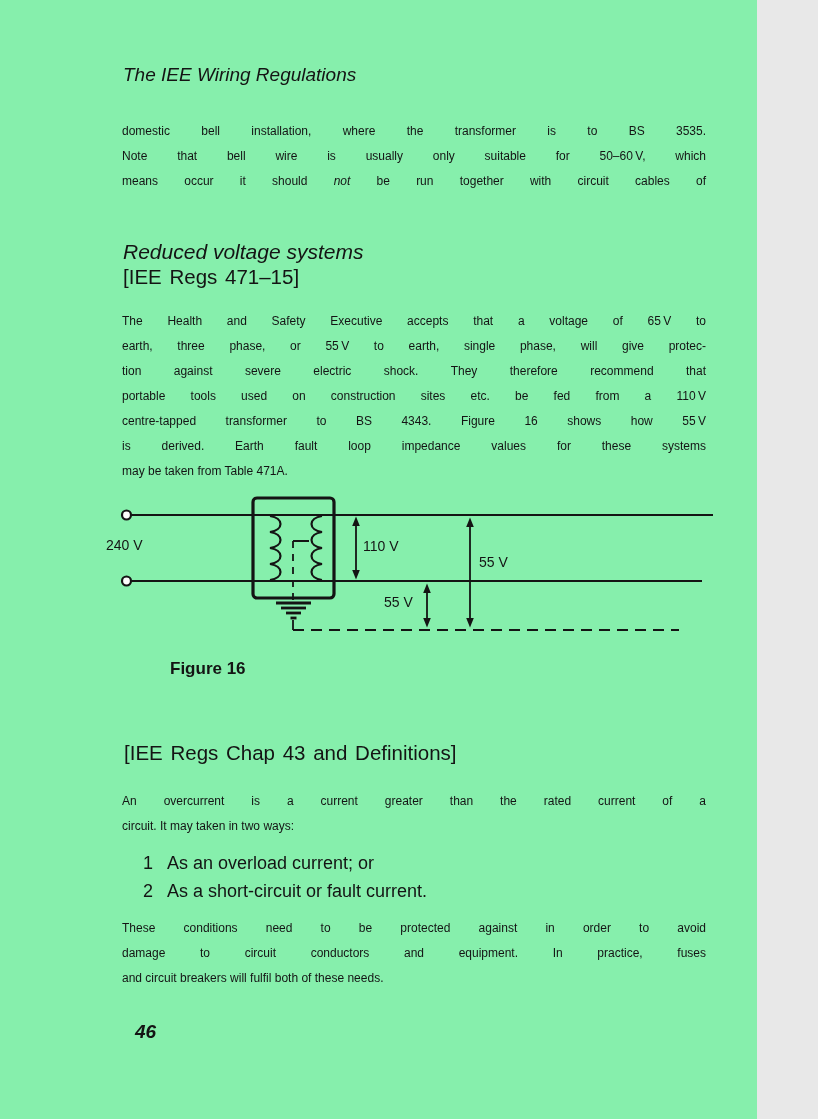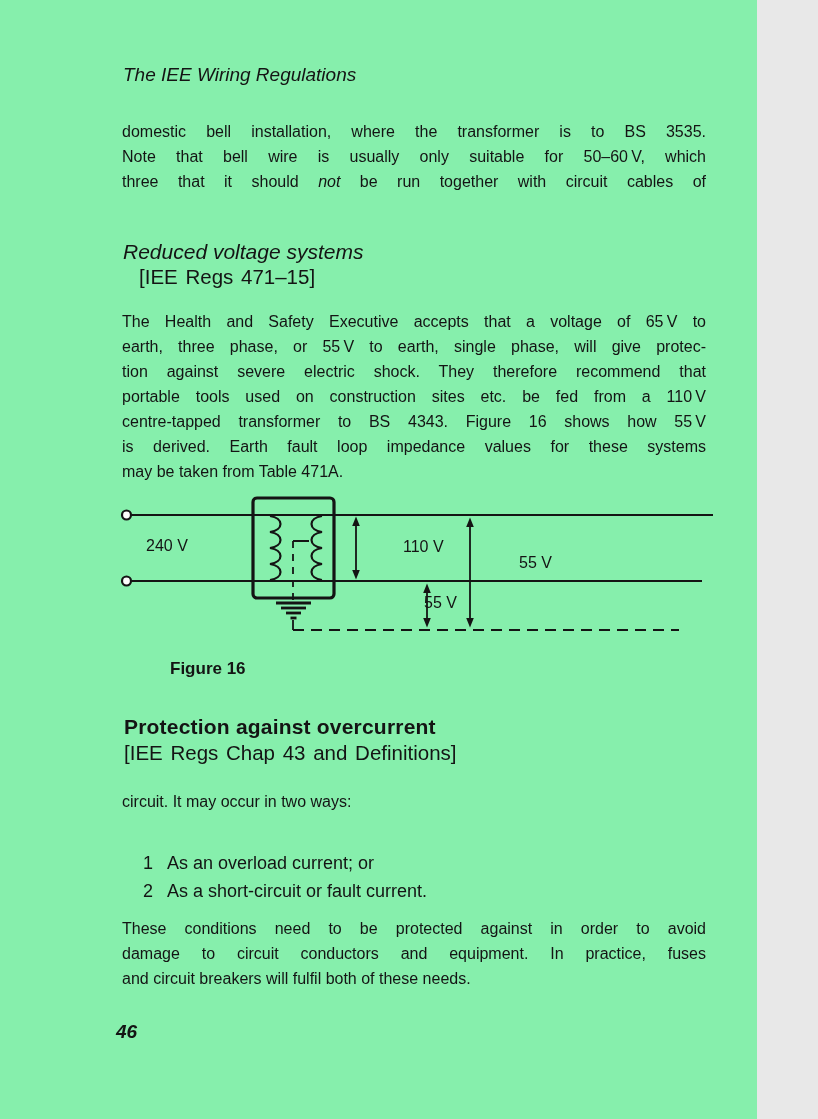--- a/index.html
+++ b/index.html
@@ -11,21 +11,21 @@
     font-family:Liberation Sans, sans-serif;
     color:#141414;
   }
   .abs{position:absolute;}
   .running-header{
     left:123px;top:64px;
     font-style:italic;font-size:19px;
   }
   .para{
     left:122px;width:584px;
-    font-size:16px;line-height:25px;
+    font-size:12px;line-height:25px;
   }
   .tline{
     text-align:justify;
     text-align-last:justify;
   }
   .tline.last{text-align-last:left;}
   .sec-head-italic{
     left:123px;top:240px;
     font-style:italic;font-size:21px;
   }
@@ -41,45 +41,44 @@
     left:122px;top:659px;
     font-weight:bold;font-size:17px;margin-left:48px;
   }
   .list-block{
     left:126px;width:580px;
     font-size:18px;line-height:25px;
   }
   .list-row{margin-bottom:3px;}
   .list-num{display:inline-block;width:24px;}
   .page-number{
-    left:116px;top:1021px;
+    left:135px;top:1021px;
     font-weight:bold;font-style:italic;font-size:19px;text-align:right;
   }
   .diag-label{
-    font-size:16px;
+    font-size:14px;
     white-space:nowrap;
-    margin-left:40px;
   }
   svg{display:block;}
 </style>
 </head>
 <body>
 
 <div id="page">
 
   <div class="abs running-header">The IEE Wiring Regulations</div>
 
   <div class="abs para" style="top:119px;">
     <div class="tline">domestic bell installation, where the transformer is to BS 3535.</div>
     <div class="tline">Note that bell wire is usually only suitable for 50–60 V, which</div>
-    <div class="tline"><span>three that it should </span><em>not</em><span> be run together with circuit cables of</span></div>
+    <div class="tline"><span>means occur it should </span><em>not</em><span> be run together with circuit cables of</span></div>
   </div>
 
   <div class="abs sec-head-italic">Reduced voltage systems</div>
-  <div class="abs reg-ref" style="left:123px;top:265px;margin-left:16px;">[IEE Regs 471–15]</div>
+  <div class="abs reg-ref" style="left:123px;top:265px;">[IEE Regs 471–15]</div>
 
   <div class="abs para" style="top:309px;">
     <div class="tline">The Health and Safety Executive accepts that a voltage of 65 V to</div>
     <div class="tline">earth, three phase, or 55 V to earth, single phase, will give protec-</div>
     <div class="tline">tion against severe electric shock. They therefore recommend that</div>
     <div class="tline">portable tools used on construction sites etc. be fed from a 110 V</div>
     <div class="tline">centre-tapped transformer to BS 4343. Figure 16 shows how 55 V</div>
     <div class="tline">is derived. Earth fault loop impedance values for these systems</div>
     <div class="tline last">may be taken from Table 471A.</div>
   </div>
@@ -134,25 +133,25 @@
     </g>
   </svg>
 
   <span class="abs diag-label" style="left:106px;top:537px;">240 V</span>
   <span class="abs diag-label" style="left:363px;top:538px;">110 V</span>
   <span class="abs diag-label" style="left:479px;top:554px;">55 V</span>
   <span class="abs diag-label" style="left:384px;top:594px;">55 V</span>
 
   <div class="abs fig-caption">Figure 16</div>
 
-  <div class="abs sec-head-bold">Protection against overcurrent</div>
   <div class="abs reg-ref" style="left:124px;top:741px;">[IEE Regs Chap 43 and Definitions]</div>
 
   <div class="abs para" style="top:789px;">
-    <div class="tline last">circuit. It may occur in two ways:</div>
+    <div class="tline">An overcurrent is a current greater than the rated current of a</div>
+    <div class="tline last">circuit. It may taken in two ways:</div>
   </div>
 
   <div class="abs list-block" style="top:851px;margin-left:17px;">
     <div class="list-row"><span class="list-num">1</span><span>As an overload current; or</span></div>
     <div class="list-row"><span class="list-num">2</span><span>As a short-circuit or fault current.</span></div>
   </div>
 
   <div class="abs para" style="top:916px;">
     <div class="tline">These conditions need to be protected against in order to avoid</div>
     <div class="tline">damage to circuit conductors and equipment. In practice, fuses</div>

